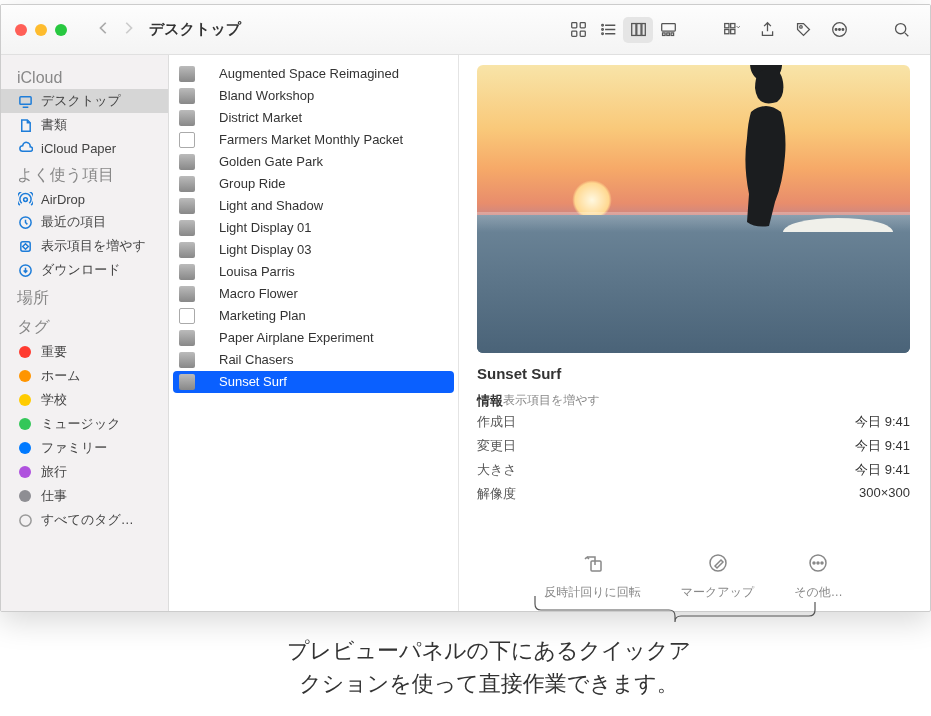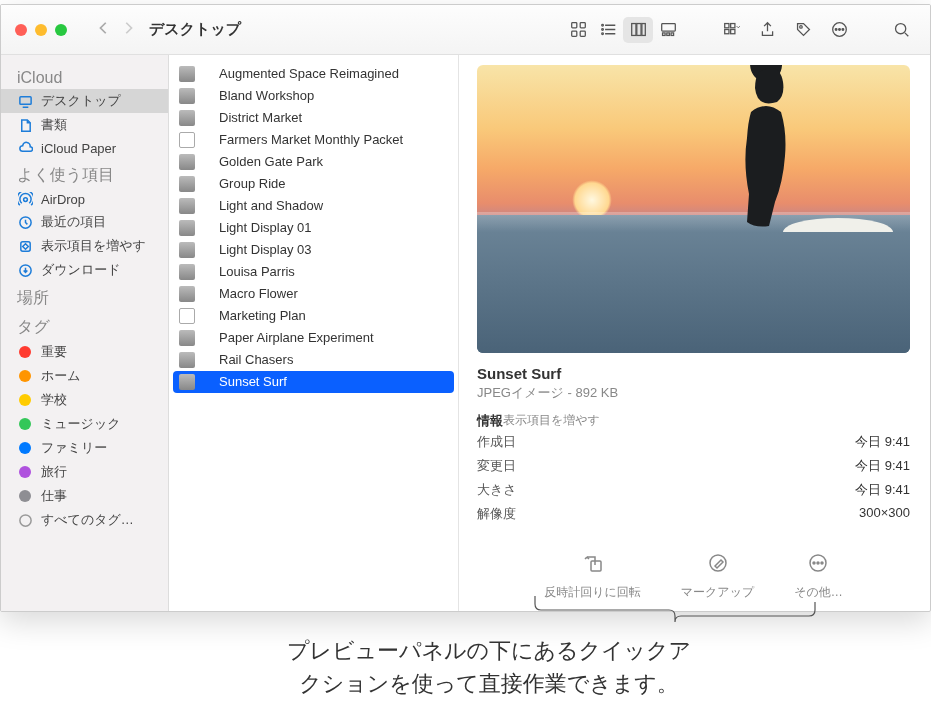--- a/index.html
+++ b/index.html
@@ -338,21 +338,20 @@
         <div class="wave"></div>
         <div class="board"></div>
         <div class="silh">
           <svg viewBox="0 0 110 170">
               <path d="M55 20 a16 18 0 1 1 .1 0 M40 50 q15 -12 30 0 q6 20 4 44 q-2 26 -10 46 l-6 24 q-14 2 -22 -4 l2 -28 q-6 -30 -2 -56 q1 -16 4 -26" fill="#1b1d1f"></path>
               <path d="M48 10 q20 -12 24 10 q2 14 -6 20 q-20 6 -22 -14 q0 -10 4 -16" fill="#1b1d1f"></path>
             </svg>
         </div>
       </div>
       <div class="ptitle">Sunset Surf</div>
-      <div class="psub">JPEGイメージ - 892 KB</div>
       <div class="pinfo-hdr">
         <span class="l">情報</span>
         <span class="r">表示項目を増やす</span>
       </div>
       <div id="prows">
           <div class="prow">
             <span>作成日</span>
             <span class="v">今日 9:41</span>
           </div>
           <div class="prow">

